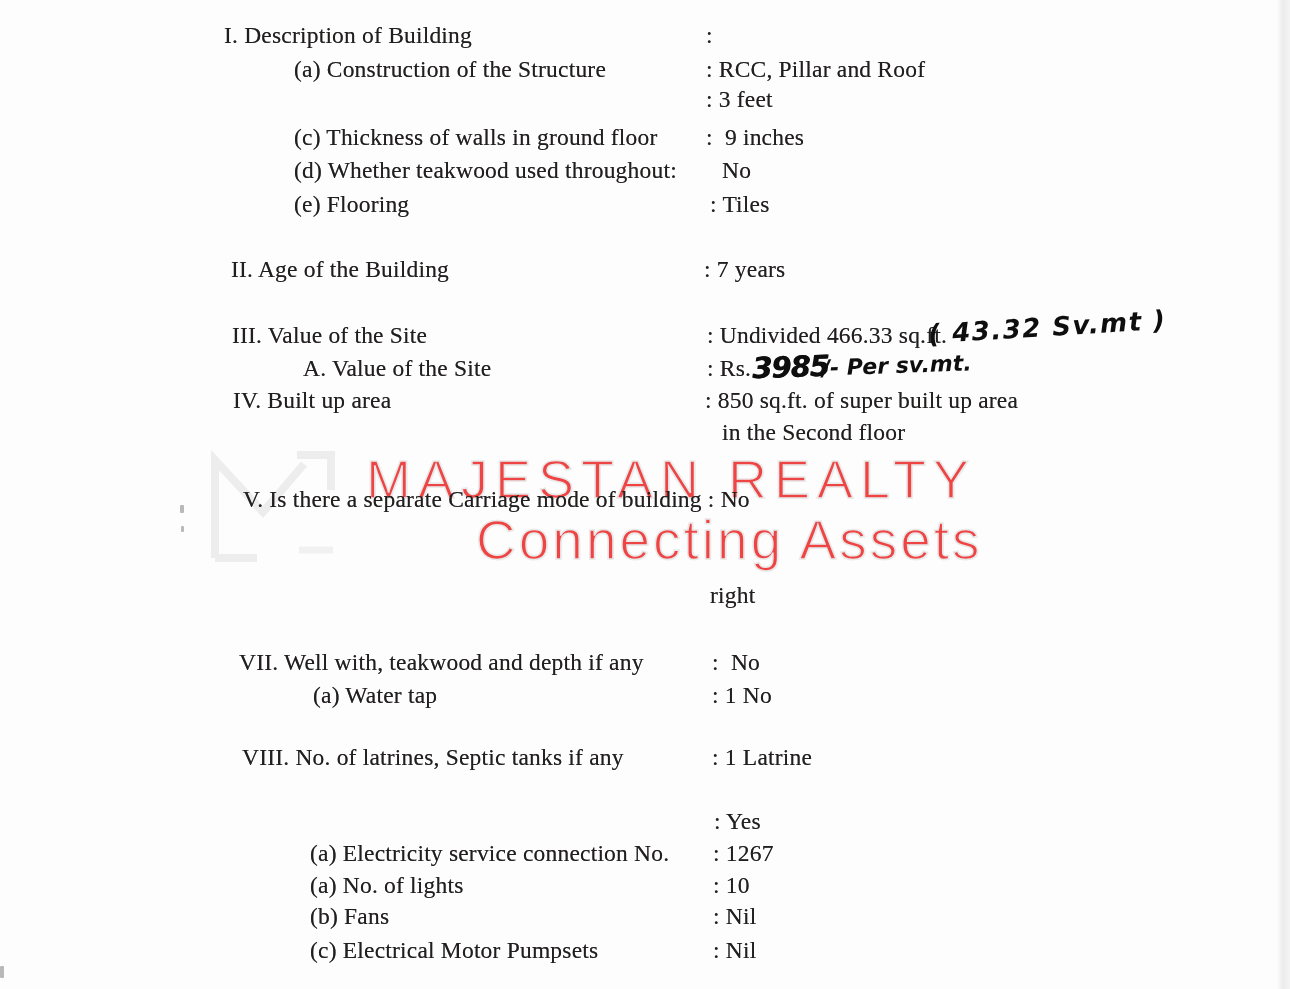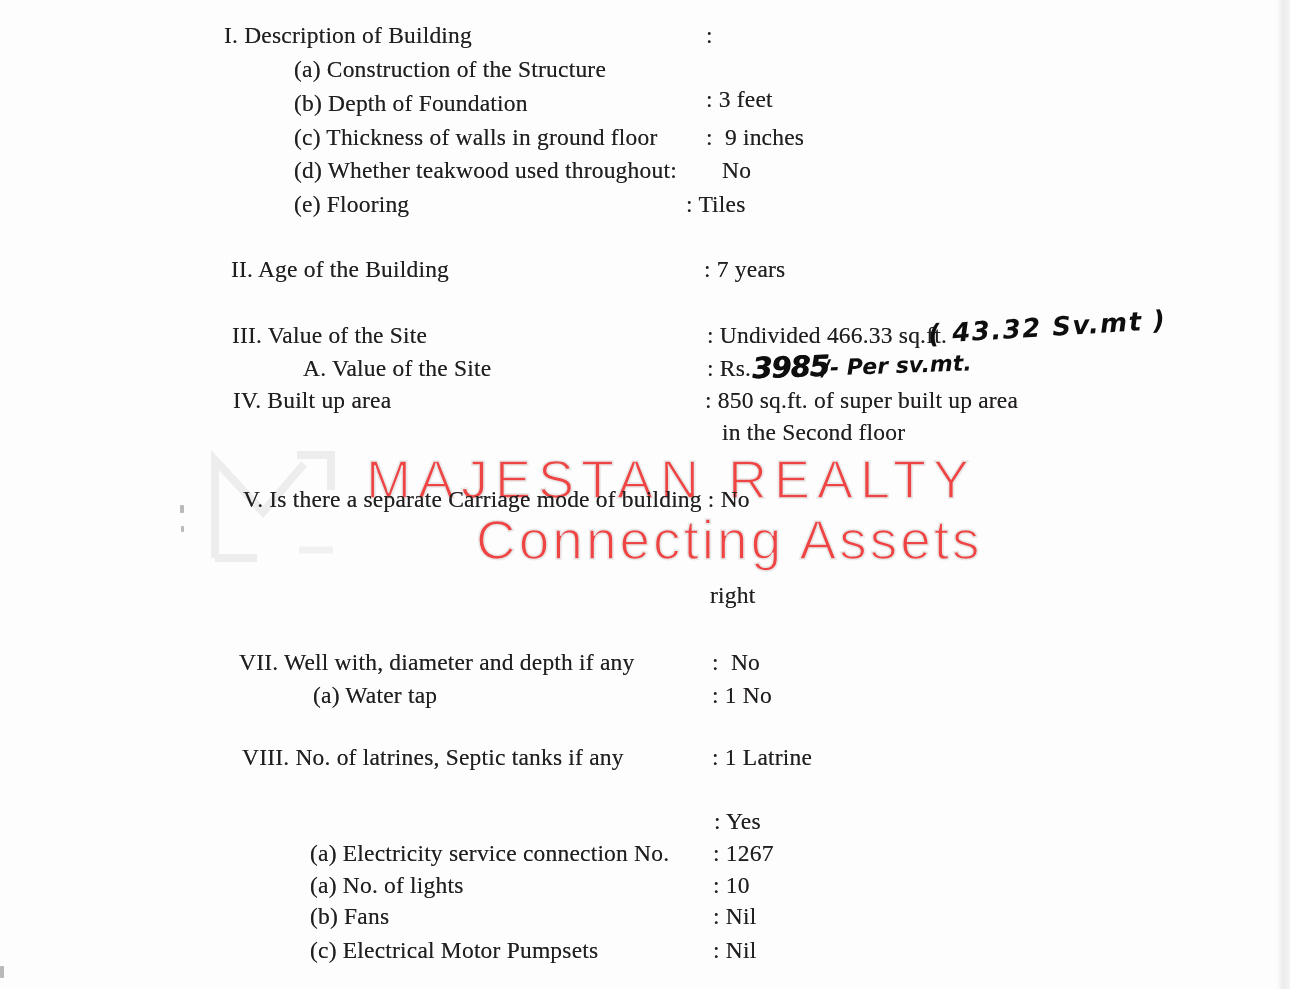--- a/index.html
+++ b/index.html
@@ -73,36 +73,36 @@
     <div class="wm-text wm-brand">MAJESTAN REALTY</div>
     <div class="wm-text wm-tagline">Connecting Assets</div>
   </div>
 
   <div class="ln">
     <span class="lbl" style="left:224px; top:24px">I. Description of Building</span>
     <span class="val" style="left:706px; top:24px">:</span>
   </div>
   <div class="ln">
     <span class="lbl" style="left:294px; top:58px">(a) Construction of the Structure</span>
+    <span class="val" style="left:706px; top:58px">: RCC, Pillar and Roof</span>
   </div>
   <div class="ln">
-    <span class="lbl" style="left:294px; top:92px">(b) Depth of Foundation</span>
     <span class="val" style="left:706px; top:88px">: 3 feet</span>
   </div>
   <div class="ln">
     <span class="lbl" style="left:294px; top:126px">(c) Thickness of walls in ground floor</span>
     <span class="val" style="left:706px; top:126px">:  9 inches</span>
   </div>
   <div class="ln">
     <span class="lbl" style="left:294px; top:159px">(d) Whether teakwood used throughout:</span>
     <span class="val" style="left:722px; top:159px">No</span>
   </div>
   <div class="ln">
     <span class="lbl" style="left:294px; top:193px">(e) Flooring</span>
-    <span class="val" style="left:686px; top:193px">: Tiles</span>
+    <span class="val" style="left:710px; top:193px">: Tiles</span>
   </div>
 
   <div class="ln">
     <span class="lbl" style="left:231px; top:258px">II. Age of the Building</span>
     <span class="val" style="left:704px; top:258px">: 7 years</span>
   </div>
 
   <div class="ln">
     <span class="lbl" style="left:232px; top:324px">III. Value of the Site</span>
     <span class="val" style="left:707px; top:324px">: Undivided 466.33 sq.ft.</span>
@@ -125,21 +125,21 @@
 
   <div class="ln">
     <span class="lbl" style="left:243px; top:488px">V. Is there a separate Carriage mode of building : No</span>
   </div>
 
   <div class="ln">
     <span class="cont" style="left:710px; top:584px">right</span>
   </div>
 
   <div class="ln">
-    <span class="lbl" style="left:239px; top:651px">VII. Well with, diameter and depth if any</span>
+    <span class="lbl" style="left:239px; top:651px">VII. Well with, teakwood and depth if any</span>
     <span class="val" style="left:712px; top:651px">:  No</span>
   </div>
   <div class="ln">
     <span class="lbl" style="left:313px; top:684px">(a) Water tap</span>
     <span class="val" style="left:712px; top:684px">: 1 No</span>
   </div>
 
   <div class="ln">
     <span class="lbl" style="left:242px; top:746px">VIII. No. of latrines, Septic tanks if any</span>
     <span class="val" style="left:712px; top:746px">: 1 Latrine</span>

